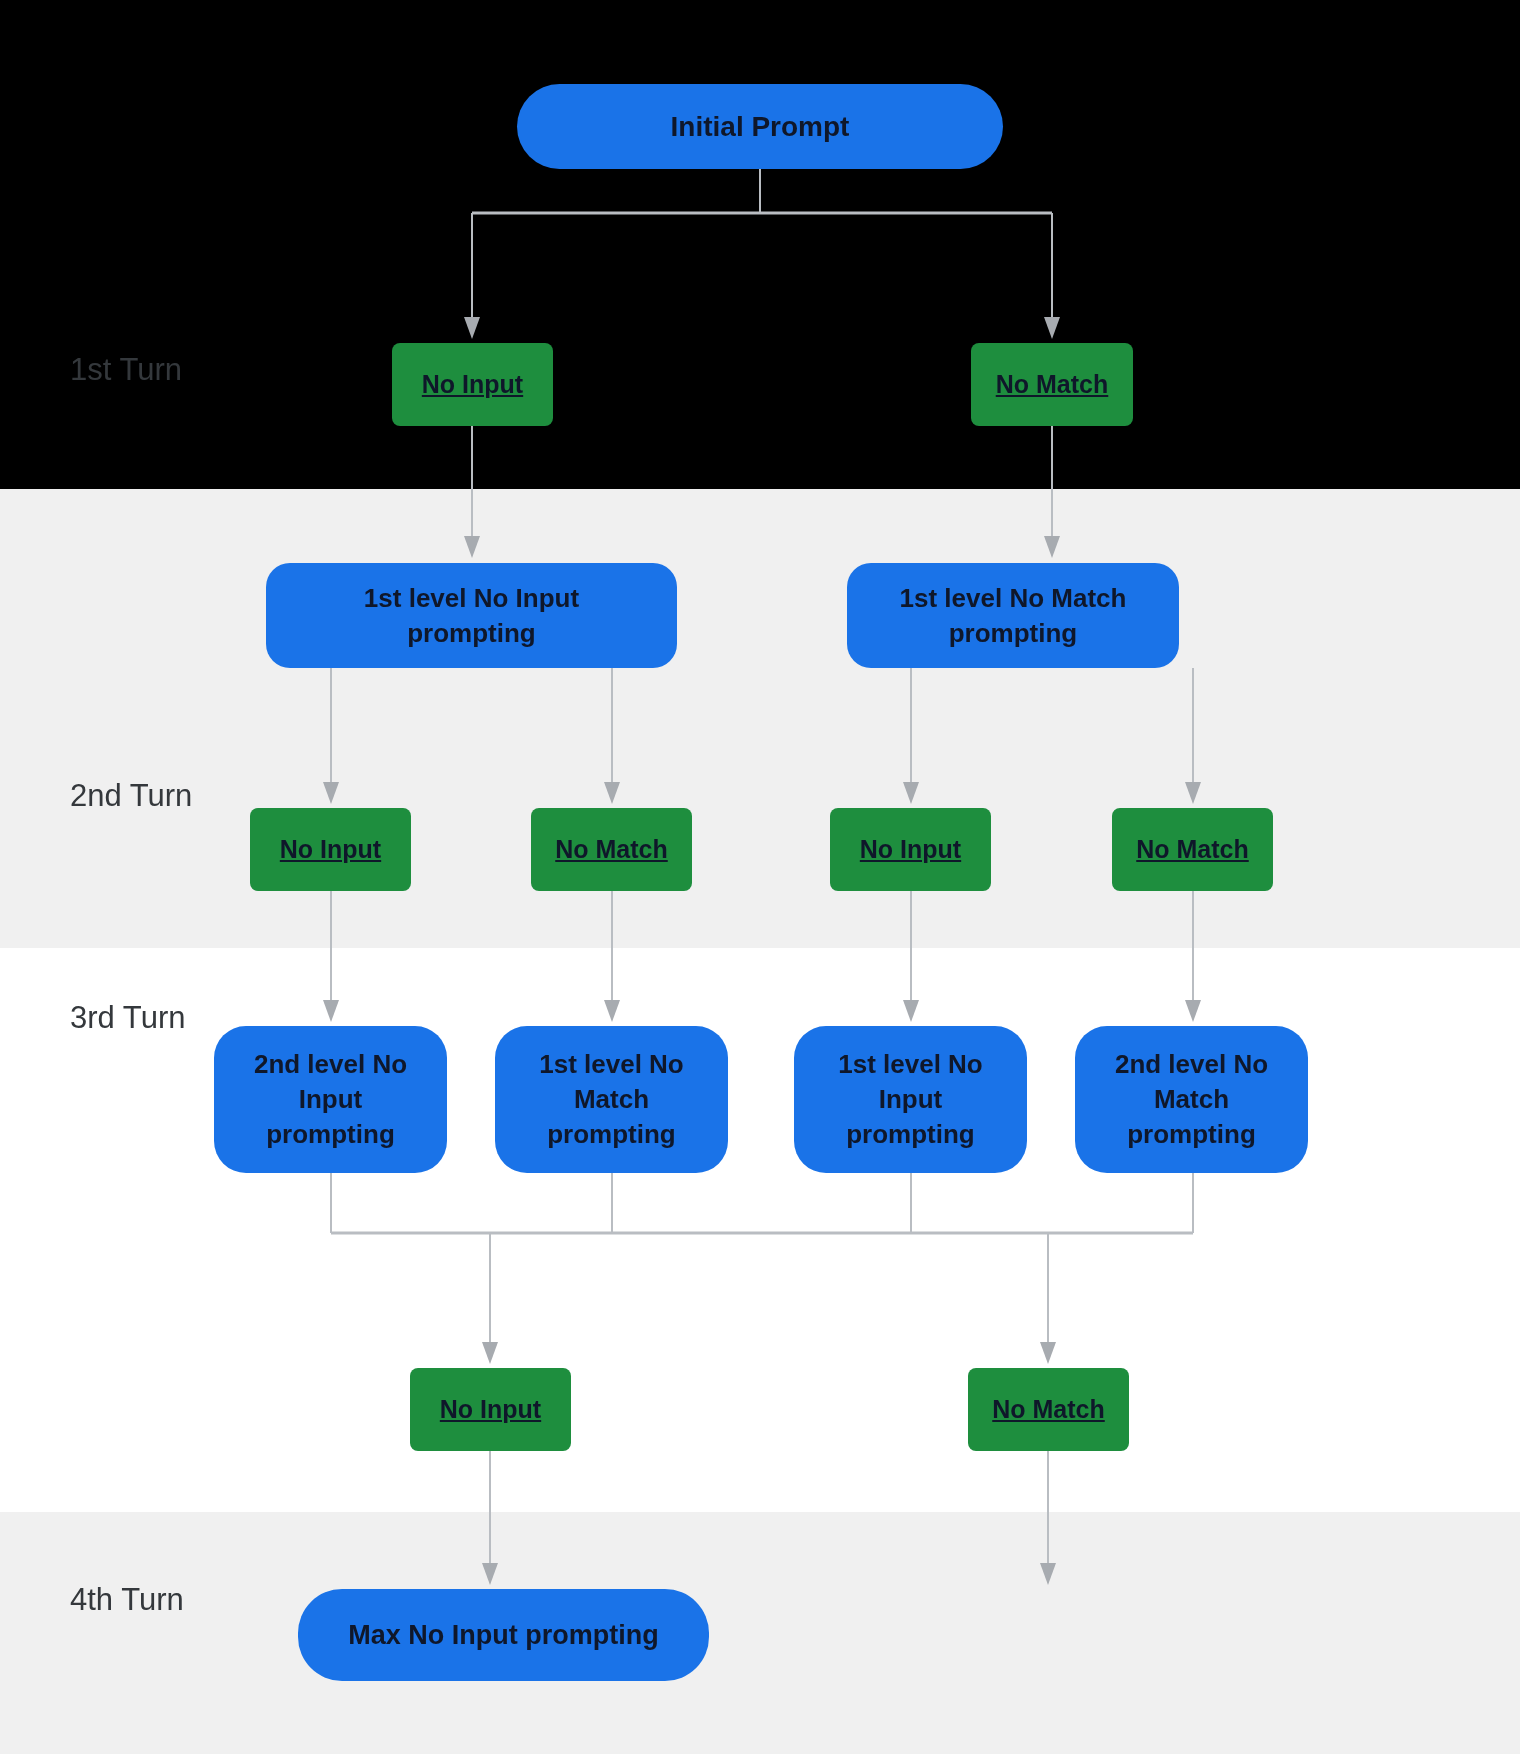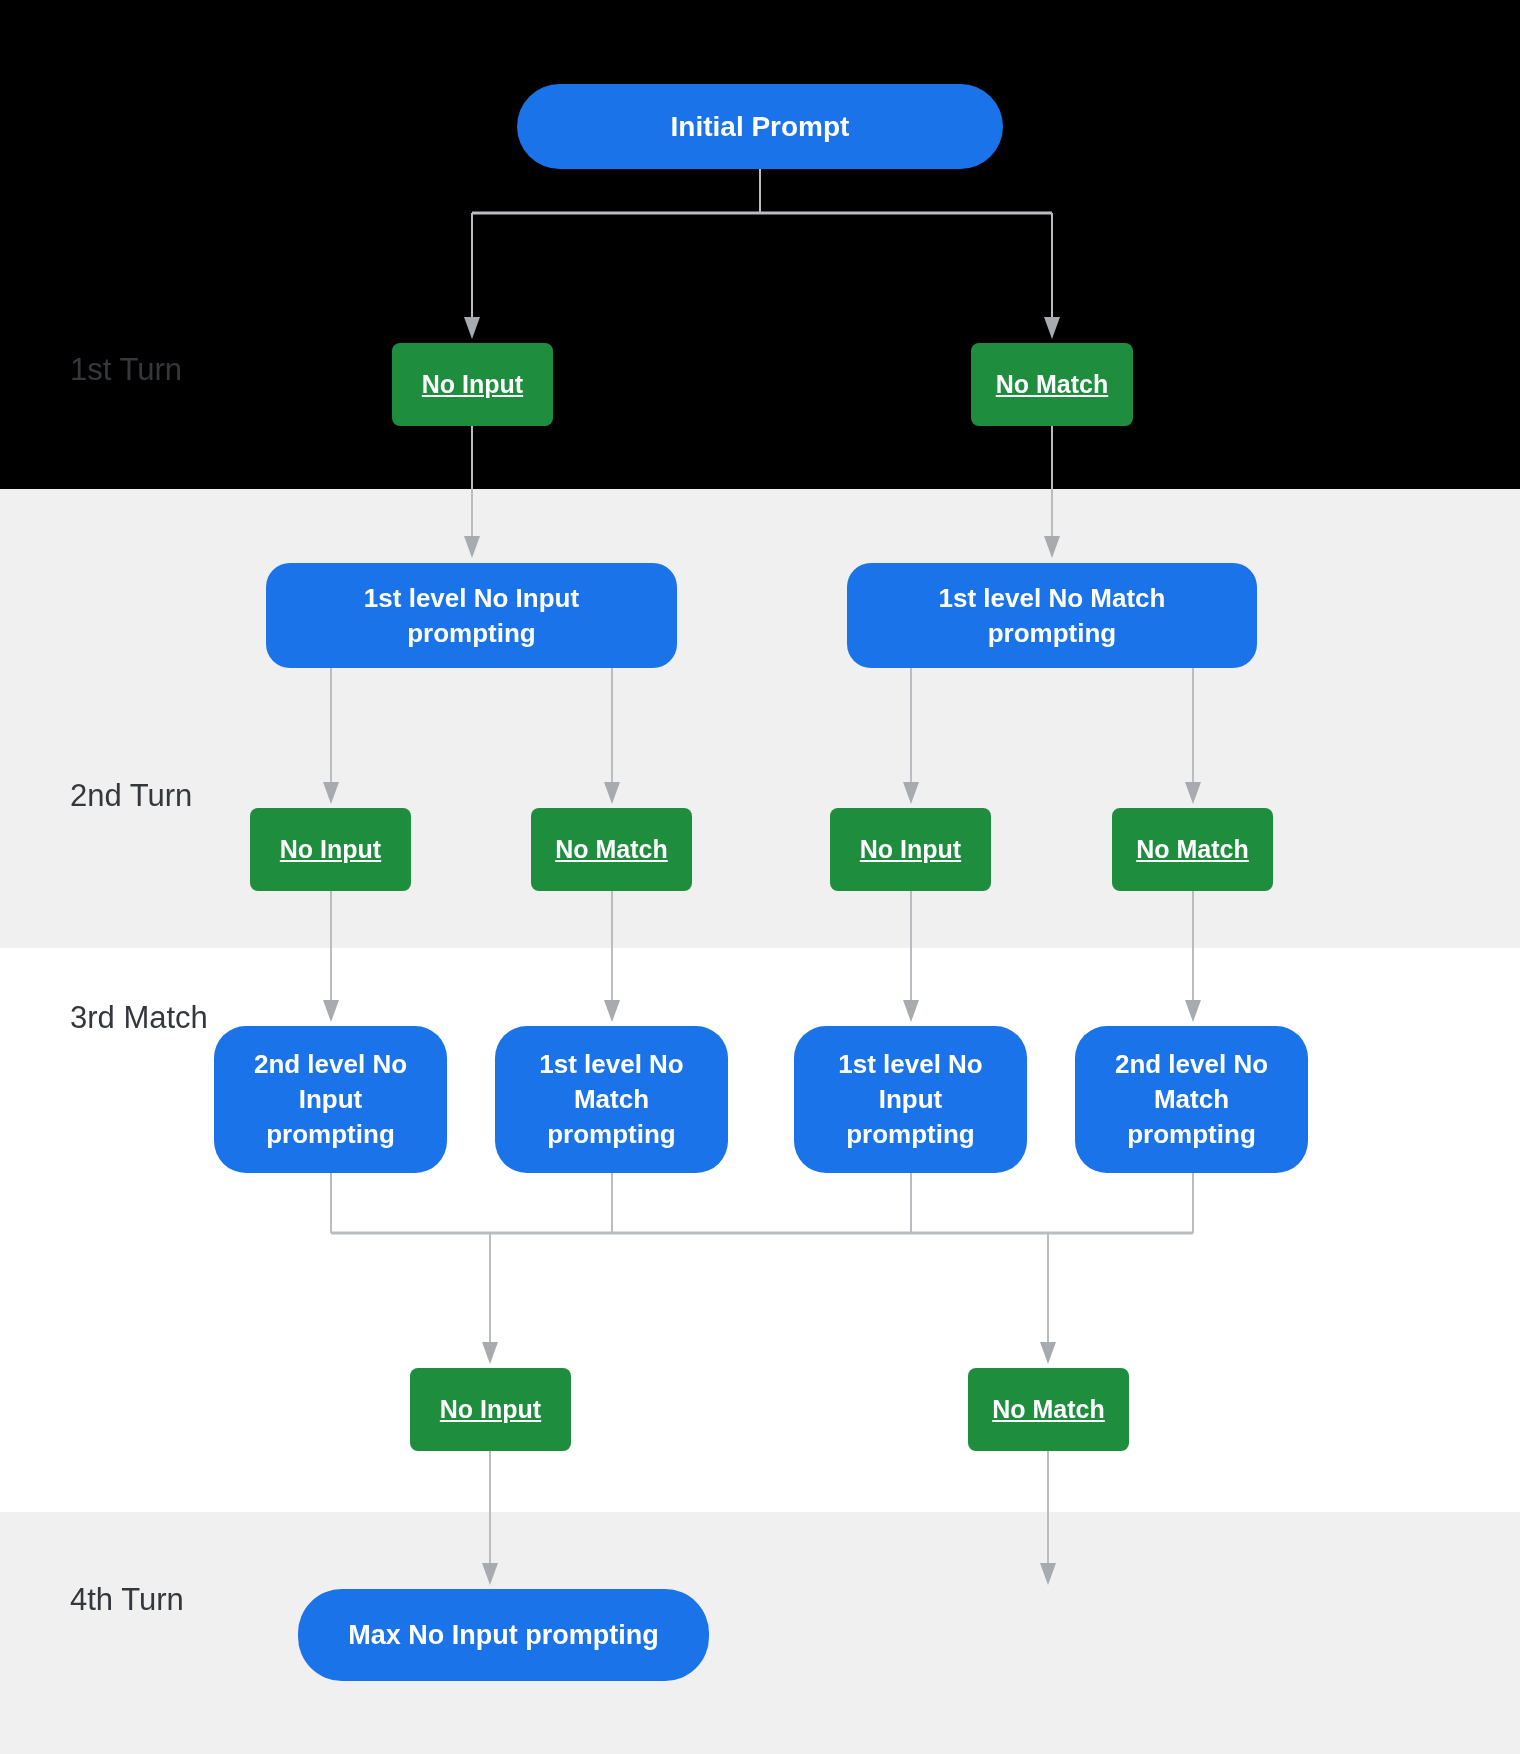--- a/index.html
+++ b/index.html
@@ -12,21 +12,21 @@
   .band-2{top:489px;height:459px;background:var(--band_gray);}
   .band-3{top:948px;height:564px;background:var(--band_white);}
   .band-4{top:1512px;height:242px;background:var(--band_gray);}
   svg.connectors{position:absolute;left:0;top:0;}
   .turn-label{
     position:absolute;left:70px;font-size:31px;line-height:36px;
     color:var(--label);font-weight:400;margin-top:12px;
   }
   .node{
     position:absolute;display:flex;align-items:center;justify-content:center;
-    color:#ffffff;text-align:center;white-space:pre-line;font-weight:600;
+    color:#0f172a;text-align:center;white-space:pre-line;font-weight:600;
     box-sizing:border-box;
   }
   .blue{background:var(--blue);}
   .green{background:var(--green);border-radius:8px;font-size:25px;text-decoration:underline;}
   .pill{border-radius:44px;font-size:28px;}
   .blue-box{border-radius:24px;font-size:26px;line-height:35px;}
 </style>
 </head>
 <body>
 
@@ -84,31 +84,31 @@
       <polygon points="1185,1000 1201,1000 1193,1022"></polygon>
       <polygon points="482,1342 498,1342 490,1364"></polygon>
       <polygon points="1040,1342 1056,1342 1048,1364"></polygon>
       <polygon points="482,1563 498,1563 490,1585"></polygon>
       <polygon points="1040,1563 1056,1563 1048,1585"></polygon>
     </g>
   </svg>
 
   <div class="turn-label" style="top:340px;">1st Turn</div>
   <div class="turn-label" style="top:766px;">2nd Turn</div>
-  <div class="turn-label" style="top:988px;">3rd Match</div>
+  <div class="turn-label" style="top:988px;">3rd Turn</div>
   <div class="turn-label" style="top:1570px;">4th Turn</div>
 
   <div class="node blue pill" style="left:517px;top:84px;width:486px;height:85px;">Initial Prompt</div>
 
   <div class="node green" style="left:392px;top:343px;width:161px;height:83px;">No Input</div>
   <div class="node green" style="left:971px;top:343px;width:162px;height:83px;">No Match</div>
 
   <div class="node blue blue-box" style="left:266px;top:563px;width:411px;height:105px;">1st level No Input
 prompting</div>
-  <div class="node blue blue-box" style="left:847px;top:563px;width:410px;height:105px;">1st level No Match
+  <div class="node blue blue-box" style="left:847px;top:563px;width:332px;height:105px;">1st level No Match
 prompting</div>
 
   <div class="node green" style="left:250px;top:808px;width:161px;height:83px;">No Input</div>
   <div class="node green" style="left:531px;top:808px;width:161px;height:83px;">No Match</div>
   <div class="node green" style="left:830px;top:808px;width:161px;height:83px;">No Input</div>
   <div class="node green" style="left:1112px;top:808px;width:161px;height:83px;">No Match</div>
 
   <div class="node blue blue-box" style="left:214px;top:1026px;width:233px;height:147px;border-radius:32px;">2nd level No
 Input
 prompting</div>

